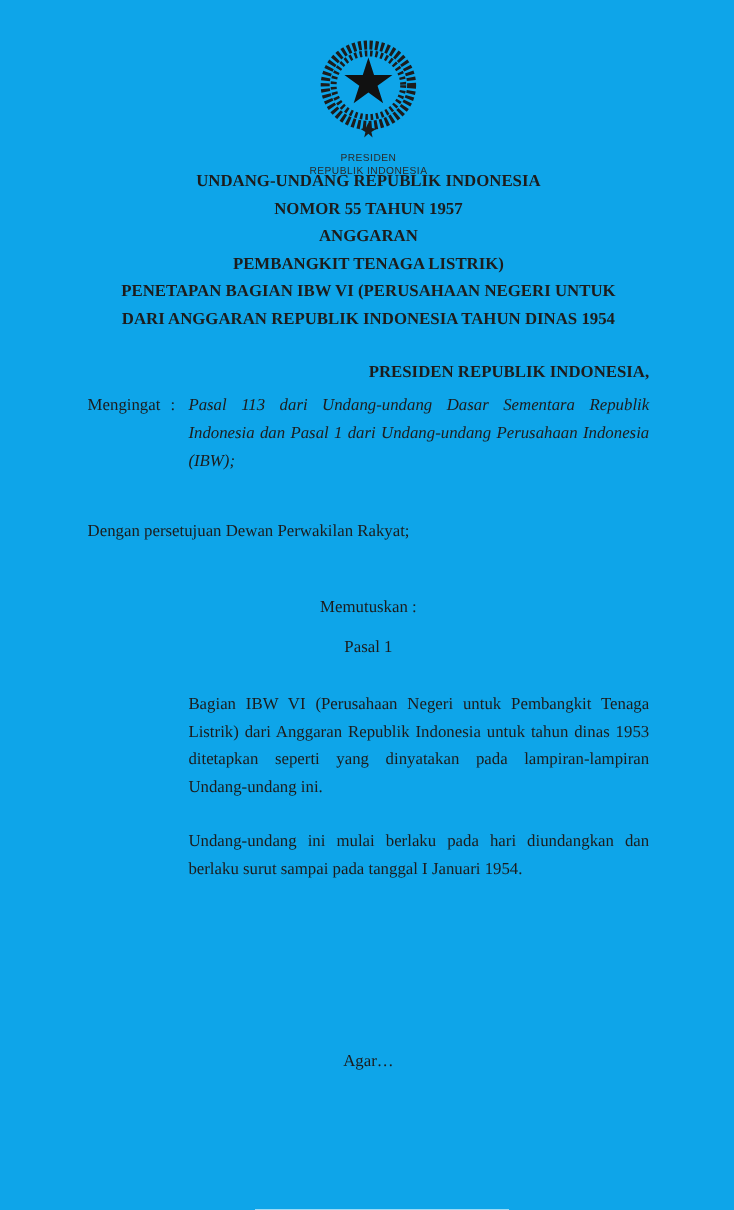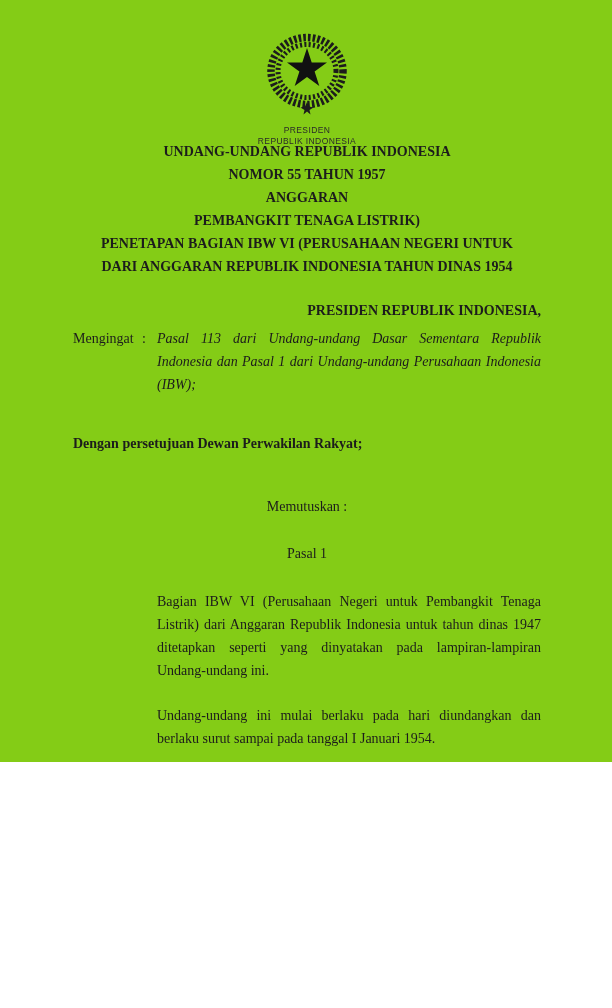--- a/index.html
+++ b/index.html
@@ -1,22 +1,22 @@
 <!DOCTYPE html>
 <html><head>
 <meta charset="utf-8">
 <style>
   * { margin: 0; padding: 0; box-sizing: border-box; }
   html, body { background: #ffffff; }
   .page {
     position: relative;
     width: 612px;
-    height: 762px;
+    height: 1008px;
     margin: 0 auto;
-    background: #84cc16;
+    background: #0ea5e9;
     color: #1c1c1c;
     font-family: "Liberation Serif", "DejaVu Serif", serif;
     font-size: 14px;
     line-height: 23px;
     padding: 0 71px 0 73px;
     overflow: hidden;
   }
   .emblem-wrap {
     margin-top: 33px;
     text-align: center;
@@ -44,28 +44,28 @@
     font-weight: bold;
   }
   .mengingat-row {
     margin-top: 5px;
     display: flex;
     align-items: flex-start;
   }
   .mengingat-label { width: 69px; flex: 0 0 69px; }
   .mengingat-colon { width: 15px; flex: 0 0 15px; }
   .mengingat-text { flex: 1; text-align: justify; font-style: italic; }
-  .agreement-line { margin-top: 36px; font-weight: bold; }
+  .agreement-line { margin-top: 36px; }
   .decision-line { margin-top: 40px; text-align: center; }
   .article-heading { text-align: center; }
   .article-body {
     margin-left: 84px;
     text-align: justify;
   }
-  #article-1 .article-heading { margin-top: 24px; }
+  #article-1 .article-heading { margin-top: 10px; }
   #article-1 .article-body   { margin-top: 25px; }
   #article-2 .article-heading { margin-top: 23px; }
   #article-2 .article-body   { margin-top: 22px; }
   .catchword-line {
     margin-top: 137px;
     text-align: center;
   }
 </style>
 </head>
 <body>
@@ -103,21 +103,21 @@
     <span class="mengingat-colon">:</span>
     <span class="mengingat-text">Pasal 113 dari Undang-undang Dasar Sementara Republik Indonesia dan Pasal 1 dari Undang-undang Perusahaan Indonesia (IBW);</span>
   </div>
 
   <div class="agreement-line">Dengan persetujuan Dewan Perwakilan Rakyat;</div>
 
   <div class="decision-line">Memutuskan :</div>
 
   <section id="article-1">
     <div class="article-heading">Pasal 1</div>
-    <div class="article-body">Bagian IBW VI (Perusahaan Negeri untuk Pembangkit Tenaga Listrik) dari Anggaran Republik Indonesia untuk tahun dinas 1947 ditetapkan seperti yang dinyatakan pada lampiran-lampiran Undang-undang ini.</div>
+    <div class="article-body">Bagian IBW VI (Perusahaan Negeri untuk Pembangkit Tenaga Listrik) dari Anggaran Republik Indonesia untuk tahun dinas 1953 ditetapkan seperti yang dinyatakan pada lampiran-lampiran Undang-undang ini.</div>
   </section>
 
   <section id="article-2">
     <div class="article-body">Undang-undang ini mulai berlaku pada hari diundangkan dan berlaku surut sampai pada tanggal I Januari 1954.</div>
   </section>
 
   <div class="catchword-line">Agar…</div>
 
 </div>
 

